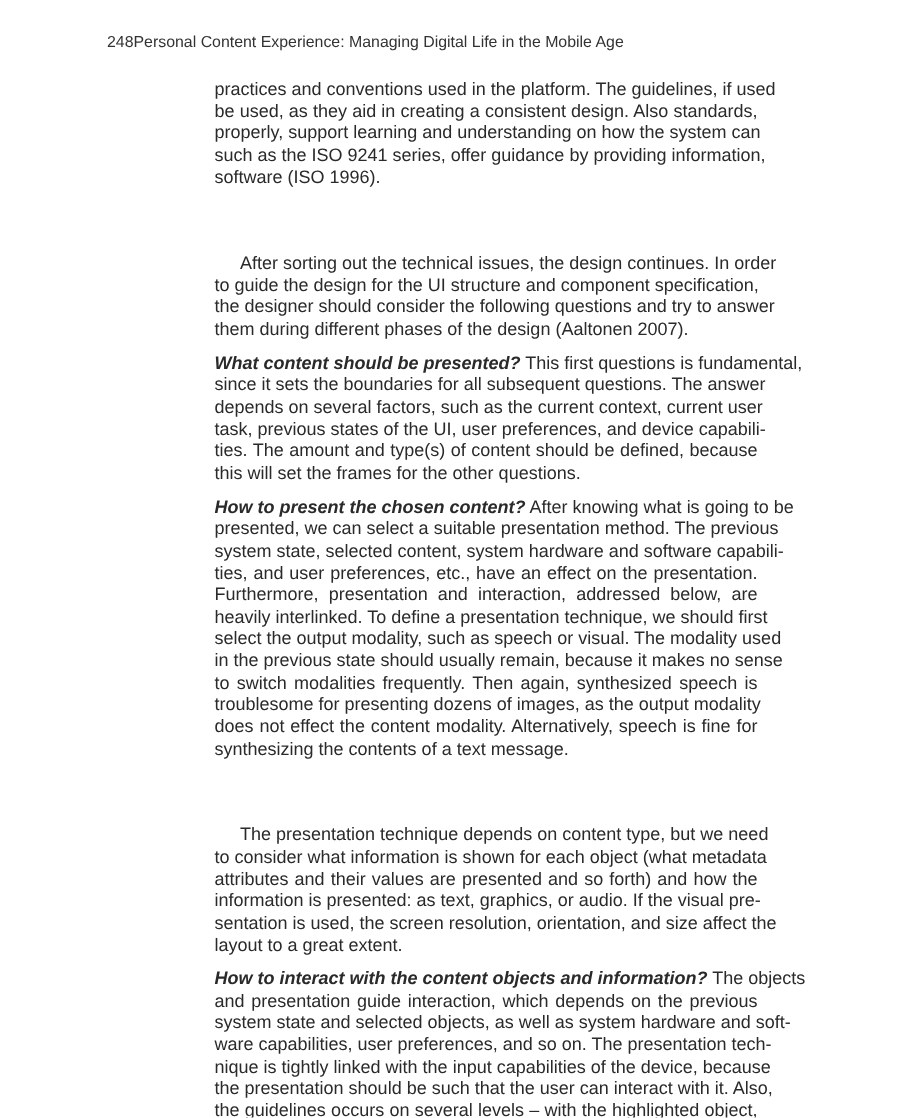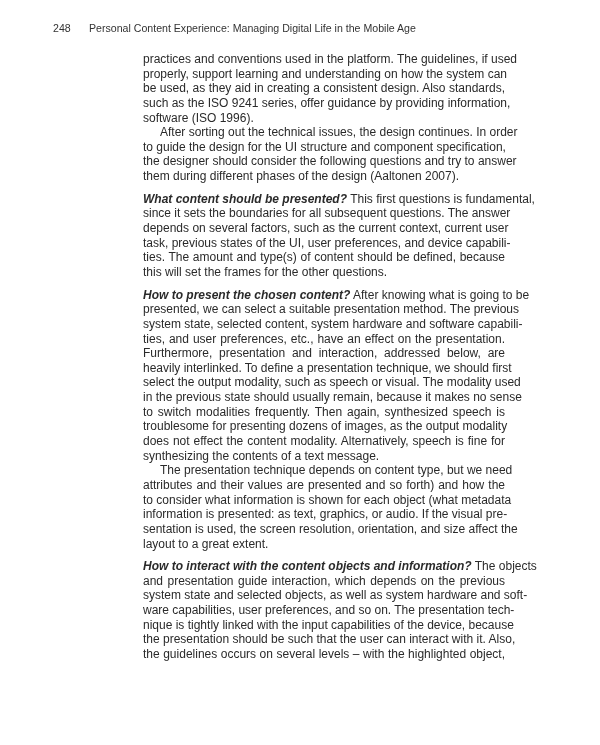--- a/index.html
+++ b/index.html
@@ -1,39 +1,39 @@
 <!DOCTYPE html>
 <html><head>
 <meta charset="utf-8">
 <style>
   html, body { margin: 0; padding: 0; background: #ffffff; }
   body { width: 600px; height: 745px; position: relative; overflow: hidden;
          font-family: "Liberation Sans", "DejaVu Sans", sans-serif; color: #2a2a2a; }
   .header { position: absolute; top: 22px; left: 53px; font-size: 10.6px; color: #333; white-space: nowrap; }
-  .header .pnum { display: inline-block; width: 36px; }
+  .header .pnum { display: inline-block; width: 36px; text-align: right; }
   .body { position: absolute; left: 143px; top: 52px; width: 362px; font-size: 12px; line-height: 14.65px; }
   .line { display: block; white-space: nowrap; text-align: justify; text-align-last: justify; height: 14.65px; overflow: visible; }
   .line.last { text-align-last: left; }
-  .indent { text-indent: 17px; }
+  .indent { text-indent: 17px; margin-top: 43px; }
   .gap { height: 8px; }
   em { font-style: italic; font-weight: bold; }
 </style>
 </head>
 <body>
 
 <div class="header">
   <span class="pnum">248</span><span>Personal Content Experience: Managing Digital Life in the Mobile Age</span>
 </div>
 
 <div class="body">
 
   <div>
     <span class="line">practices and conventions used in the platform. The guidelines, if used</span>
+    <span class="line">be used, as they aid in creating a consistent design. Also standards,</span>
     <span class="line">properly, support learning and understanding on how the system can</span>
-    <span class="line">be used, as they aid in creating a consistent design. Also standards,</span>
     <span class="line">such as the ISO 9241 series, offer guidance by providing information,</span>
     <span class="line last">software (ISO 1996).</span>
   </div>
 
   <div>
     <span class="line indent">After sorting out the technical issues, the design continues. In order</span>
     <span class="line">to guide the design for the UI structure and component specification,</span>
     <span class="line">the designer should consider the following questions and try to answer</span>
     <span class="line last">them during different phases of the design (Aaltonen 2007).</span>
   </div>
@@ -59,22 +59,22 @@
     <span class="line">select the output modality, such as speech or visual. The modality used</span>
     <span class="line">in the previous state should usually remain, because it makes no sense</span>
     <span class="line">to switch modalities frequently. Then again, synthesized speech is</span>
     <span class="line">troublesome for presenting dozens of images, as the output modality</span>
     <span class="line">does not effect the content modality. Alternatively, speech is fine for</span>
     <span class="line last">synthesizing the contents of a text message.</span>
   </div>
 
   <div>
     <span class="line indent">The presentation technique depends on content type, but we need</span>
+    <span class="line">to consider what information is shown for each object (what metadata</span>
     <span class="line">attributes and their values are presented and so forth) and how the</span>
-    <span class="line">to consider what information is shown for each object (what metadata</span>
     <span class="line">information is presented: as text, graphics, or audio. If the visual pre-</span>
     <span class="line">sentation is used, the screen resolution, orientation, and size affect the</span>
     <span class="line last">layout to a great extent.</span>
   </div>
   <div class="gap"></div>
 
   <div>
     <span class="line"><em>How to interact with the content objects and information?</em><span> The objects</span></span>
     <span class="line">and presentation guide interaction, which depends on the previous</span>
     <span class="line">system state and selected objects, as well as system hardware and soft-</span>

